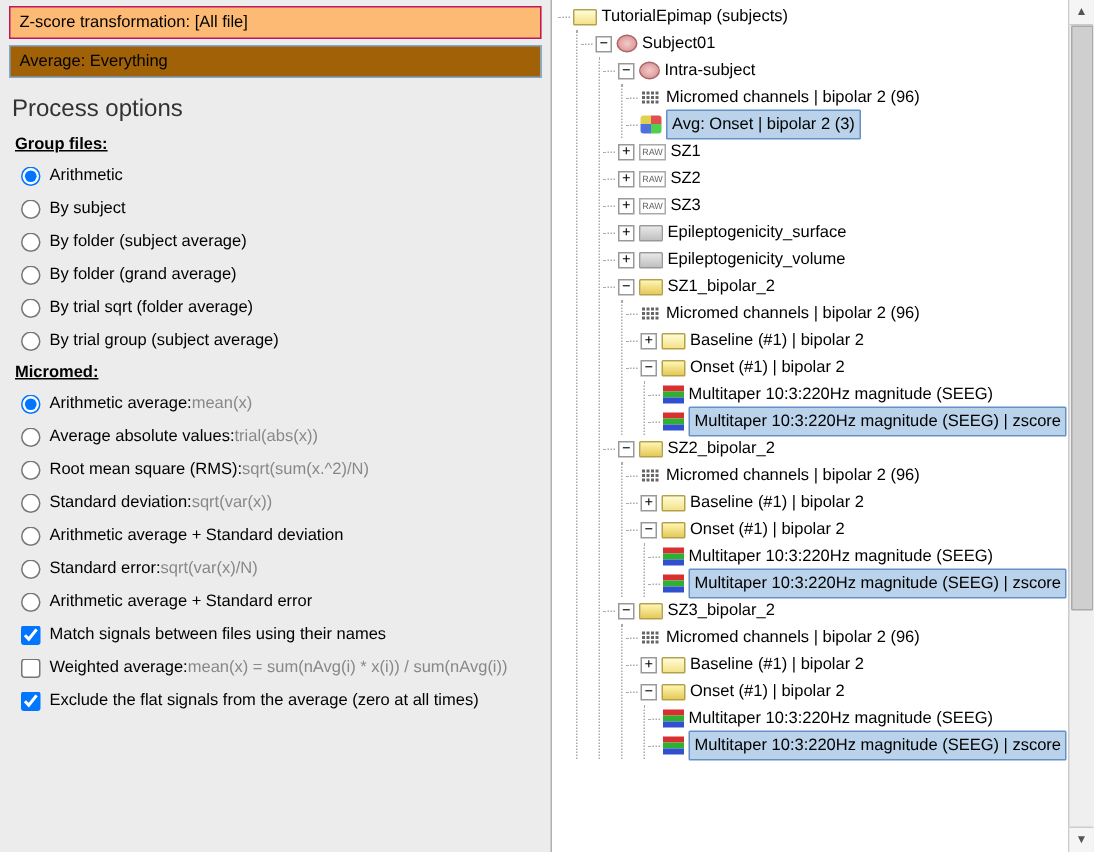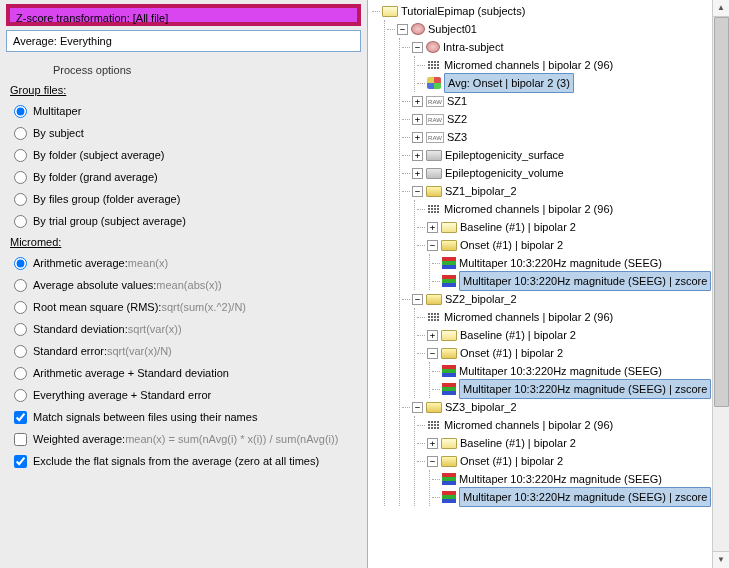--- a/index.html
+++ b/index.html
@@ -25,44 +25,43 @@
     flex: 1;
     height: 568px;
     background: #fff;
     overflow: hidden;
     position: relative;
   }
   .top-boxes {
     padding: 4px 6px;
   }
   .box {
-    border: 4px solid #be185d;
-    background: #d946ef;
+    border: 1px solid #be185d;
+    background: #fdba74;
     padding: 4px 6px;
     height: 22px;
     line-height: 13px;
     margin-bottom: 4px;
   }
   .box.selected {
-    background: #ffffff;
+    background: #a16207;
     border: 1px solid #7fa8d5;
   }
   .fieldset-title {
-    font-size: 11px;
+    font-size: 16px;
     color: #333;
     padding: 4px 8px 0 8px;
-    margin-left: 45px;
   }
   .options {
     padding: 4px 10px;
     font-size: 11px;
   }
   .section-head {
     text-decoration: underline;
-    font-weight: normal;
+    font-weight: bold;
     margin: 4px 0;
   }
   .row {
     display: flex;
     align-items: center;
     height: 22px;
     margin: 0;
   }
   .row input[type=radio], .row input[type=checkbox] {
     margin: 0 6px 0 4px;
@@ -227,77 +226,77 @@
   <div class="top-boxes">
     <div class="box">Z-score transformation: [All file]</div>
     <div class="box selected">Average: Everything</div>
   </div>
   <div class="fieldset-title">Process options</div>
   <div class="options">
     <div class="section-head">Group files:</div>
 
     <label class="row">
         <input type="radio" name="g" checked="" style="">
-        <span>Multitaper</span>
+        <span>Arithmetic</span>
       </label>
     <label class="row">
         <input type="radio" name="g" style="">
         <span>By subject</span>
       </label>
     <label class="row">
         <input type="radio" name="g" style="">
         <span>By folder (subject average)</span>
       </label>
     <label class="row">
         <input type="radio" name="g" style="">
         <span>By folder (grand average)</span>
       </label>
     <label class="row">
         <input type="radio" name="g" style="">
-        <span>By files group (folder average)</span>
+        <span>By trial sqrt (folder average)</span>
       </label>
     <label class="row">
         <input type="radio" name="g" style="">
         <span>By trial group (subject average)</span>
       </label>
 
     <div class="section-head">Micromed:</div>
 
     <label class="row">
         <input type="radio" name="f" checked="" style="">
         <span>Arithmetic average:</span>
         <span class="gray"> mean(x)</span>
       </label>
     <label class="row">
         <input type="radio" name="f" style="">
         <span>Average absolute values:</span>
-        <span class="gray"> mean(abs(x))</span>
+        <span class="gray"> trial(abs(x))</span>
       </label>
     <label class="row">
         <input type="radio" name="f" style="">
         <span>Root mean square (RMS):</span>
         <span class="gray"> sqrt(sum(x.^2)/N)</span>
       </label>
     <label class="row">
         <input type="radio" name="f" style="">
         <span>Standard deviation:</span>
         <span class="gray"> sqrt(var(x))</span>
       </label>
     <label class="row">
         <input type="radio" name="f" style="">
+        <span>Arithmetic average + Standard deviation</span>
+      </label>
+    <label class="row">
+        <input type="radio" name="f" style="">
         <span>Standard error:</span>
         <span class="gray"> sqrt(var(x)/N)</span>
       </label>
     <label class="row">
         <input type="radio" name="f" style="">
-        <span>Arithmetic average + Standard deviation</span>
-      </label>
-    <label class="row">
-        <input type="radio" name="f" style="">
-        <span>Everything average + Standard error</span>
+        <span>Arithmetic average + Standard error</span>
       </label>
 
     <label class="row">
         <input type="checkbox" checked="" style="">
         <span>Match signals between files using their names</span>
       </label>
     <label class="row">
         <input type="checkbox" style="">
         <span>Weighted average:</span>
         <span class="gray"> mean(x) = sum(nAvg(i) * x(i)) / sum(nAvg(i))</span>

